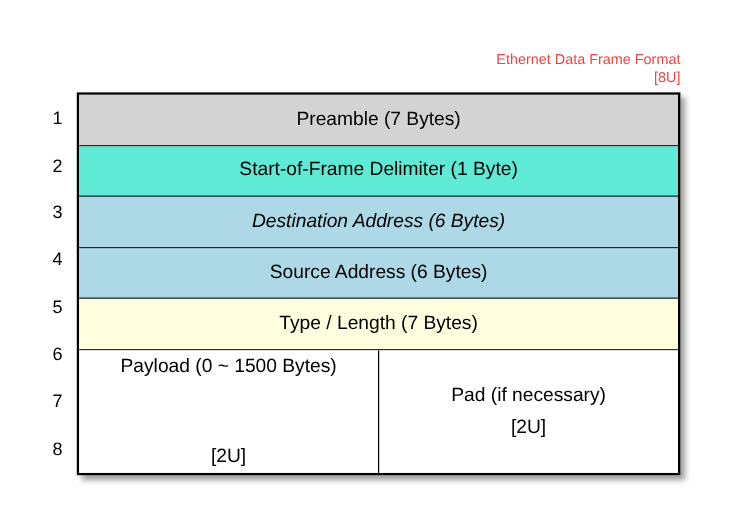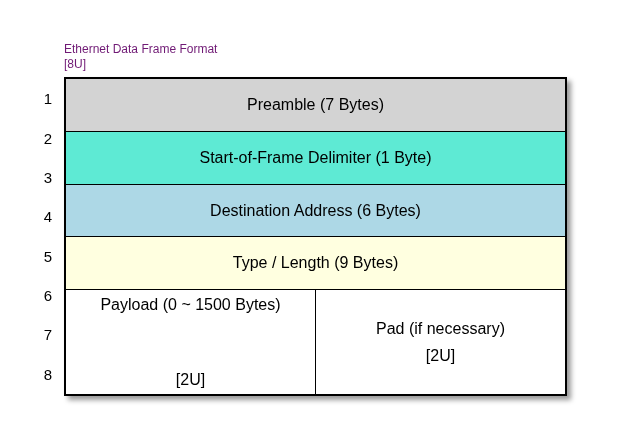--- a/index.html
+++ b/index.html
@@ -11,24 +11,24 @@
     background: #ffffff;
     font-family: "Liberation Sans", "DejaVu Sans", sans-serif;
     color: #000000;
     overflow: hidden;
   }
   .title-block {
     position: absolute;
     left: 64px;
     top: 42px;
     width: 503px;
-    text-align: left;
+    text-align: right;
     font-size: 12px;
     line-height: 15px;
-    color: #701a75;
+    color: #ef4444;
   }
   .frame {
     position: absolute;
     left: 64px;
     top: 77px;
     width: 503px;
     height: 319px;
     border: 2px solid #000000;
     background: #ffffff;
     box-shadow: 4px 4px 5px rgba(0,0,0,0.40);
@@ -91,22 +91,23 @@
     <div class="row-num">4</div>
     <div class="row-num">5</div>
     <div class="row-num">6</div>
     <div class="row-num">7</div>
     <div class="row-num">8</div>
   </div>
 
   <div class="frame">
     <div class="band" style="background-color: rgb(211, 211, 211);">Preamble (7 Bytes)</div>
     <div class="band" style="background-color: #5eead4;">Start-of-Frame Delimiter (1 Byte)</div>
-    <div class="band" style="background-color: rgb(173, 216, 230);">Destination Address (6 Bytes)</div>
-    <div class="band" style="background-color: rgb(255, 255, 224);">Type / Length (9 Bytes)</div>
+    <div class="band" style="background-color: rgb(173, 216, 230); font-style: italic;">Destination Address (6 Bytes)</div>
+    <div class="band" style="background-color: rgb(173, 216, 230);">Source Address (6 Bytes)</div>
+    <div class="band" style="background-color: rgb(255, 255, 224);">Type / Length (7 Bytes)</div>
     <div class="band double" style="background-color: rgb(255, 255, 255);">
       <div class="split-cell left">
         <div>Payload (0 ~ 1500 Bytes)</div>
         <div>[2U]</div>
       </div>
       <div class="split-cell">
         <div>Pad (if necessary)</div>
         <div>[2U]</div>
       </div>
     </div>

